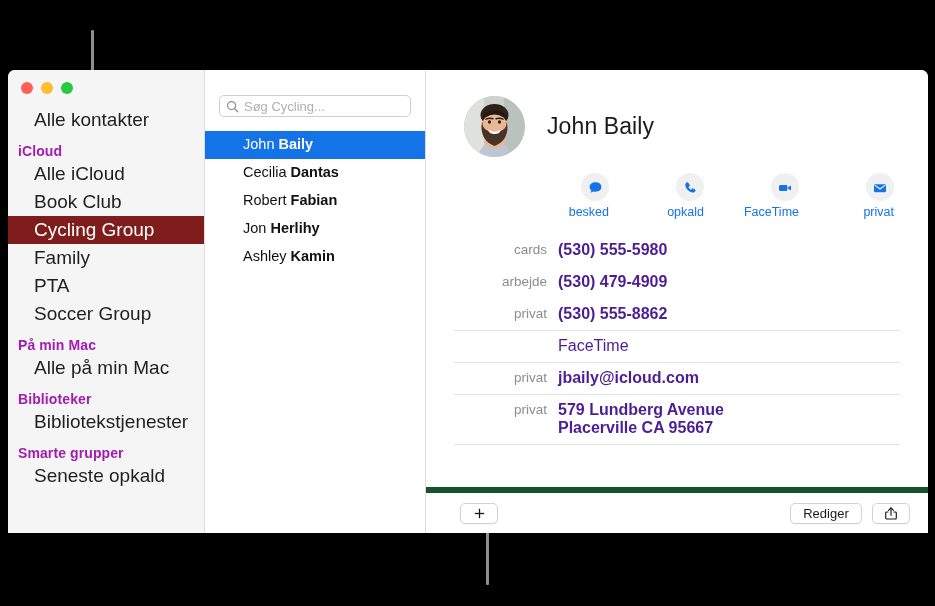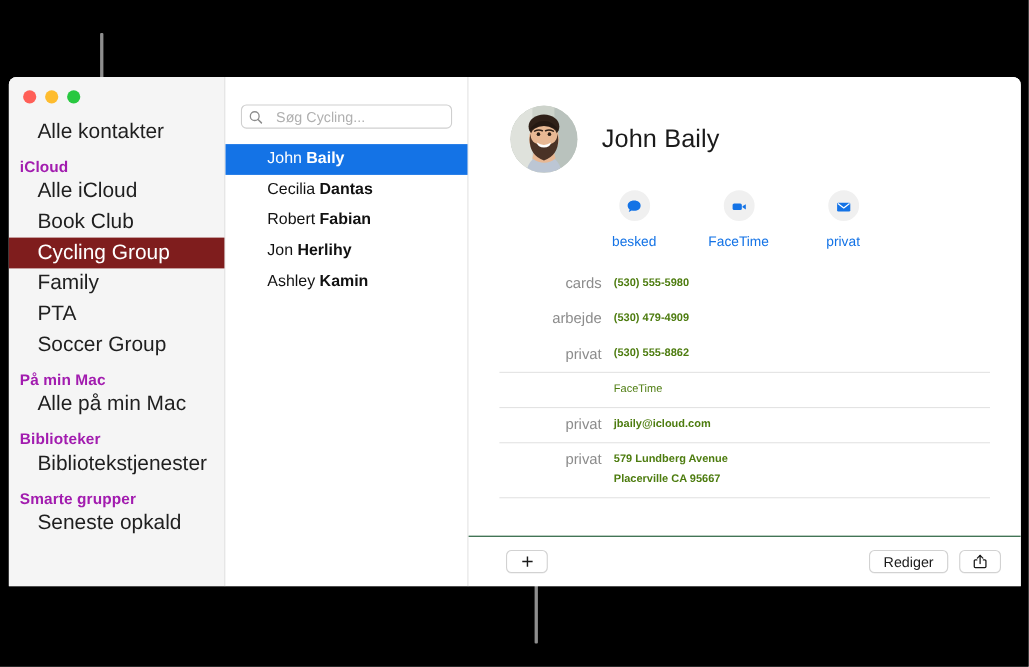--- a/index.html
+++ b/index.html
@@ -94,21 +94,20 @@
   #search-wrap { padding: 25px 14px 0 14px; }
   #search-field {
     height: 22px;
     border: 1px solid #cfcfcf;
     border-radius: 5px;
     background: #ffffff;
     display: flex;
     align-items: center;
     padding: 4px 6px;
     box-sizing: border-box;
-    gap: 7px;
   }
   #search-icon {
     width: 13px; height: 13px;
     flex: none;
     margin-right: 5px;
     display: block;
   }
   #search-input {
     border: none;
     outline: none;
@@ -164,23 +163,22 @@
   
   #action-row {
     display: flex;
     margin: 16px 0 0 118px;
     gap: 30px;
   }
   .action-btn {
     width: 65px;
     display: flex;
     flex-direction: column;
-    align-items: center;
+    align-items: flex-end;
     cursor: default;
-    gap: 8px;
   }
   .action-circle {
     width: 28px; height: 28px;
     border-radius: 50%;
     background: #f0f0f0;
     display: flex;
     align-items: center;
     justify-content: center;
   }
   .action-circle svg { display: block; }
@@ -206,35 +204,35 @@
     width: 93px;
     text-align: right;
     font-size: 13.5px;
     color: #8c8c8c;
     padding-right: 11px;
     flex: none;
     line-height: 18px;
     white-space: nowrap;
   }
   .field-value {
-    font-size: 10px;
-    color: #4d7c0f;
+    font-size: 16px;
+    color: #4c1d95;
     font-weight: 700;
     line-height: 18px;
   }
   .field-value.regular { font-weight: 400; }
   .field-value .addr-line { display: block; }
 
   
   #bottom-bar {
     position: absolute;
     left: 0; right: 0;
     bottom: 0;
     height: 46px;
-    border-top: 1px solid #14532d;
+    border-top: 6px solid #14532d;
     display: flex;
     align-items: center;
     padding: 0 18px 0 34px;
     box-sizing: border-box;
   }
   .tb-btn {
     border: 1px solid #d2d2d2;
     border-radius: 5px;
     background: #ffffff;
     box-shadow: 0 0.5px 0.5px rgba(0,0,0,0.06);
@@ -356,20 +354,28 @@
 
       <div class="action-btn">
         <div class="action-circle">
           <svg width="15" height="15" viewBox="0 0 15 15">
             <path d="M7.5 2.3 C11 2.3 13.4 4.3 13.4 7 C13.4 9.7 11 11.7 7.5 11.7 C6.7 11.7 6 11.6 5.3 11.4 L2.6 12.7 L3.4 10.4 C2.3 9.5 1.6 8.3 1.6 7 C1.6 4.3 4 2.3 7.5 2.3 Z" fill="#1473e6"></path>
           </svg>
         </div>
         <div class="action-label">besked</div>
       </div>
 
+      <div class="action-btn">
+        <div class="action-circle">
+          <svg width="15" height="15" viewBox="0 0 15 15">
+            <path d="M4.1 2.2 C3.3 2.5 2.4 3.5 2.3 4.6 C2.1 6.6 3.6 9.1 5.3 10.6 C7 12.1 9.4 13 10.8 12.4 C11.7 12 12.5 11.2 12.6 10.5 C12.7 10 12.4 9.7 11.9 9.4 L10.3 8.5 C9.8 8.2 9.4 8.3 9.1 8.7 L8.5 9.4 C8.3 9.7 8.1 9.7 7.8 9.5 C7.1 9.1 6.2 8.3 5.7 7.5 C5.4 7.1 5.4 6.9 5.7 6.7 L6.5 6.1 C6.9 5.8 7 5.4 6.7 4.9 L5.7 3.2 C5.4 2.7 5 2.4 4.5 2.3 Z" fill="#1473e6"></path>
+          </svg>
+        </div>
+        <div class="action-label">opkald</div>
+      </div>
 
       <div class="action-btn">
         <div class="action-circle">
           <svg width="16" height="15" viewBox="0 0 16 15">
             <rect x="2" y="5" width="8.4" height="6" rx="1.4" fill="#1473e6"></rect>
             <path d="M11 7.6 L14 5.6 L14 10.4 L11 8.4 Z" fill="#1473e6"></path>
           </svg>
         </div>
         <div class="action-label">FaceTime</div>
       </div>

